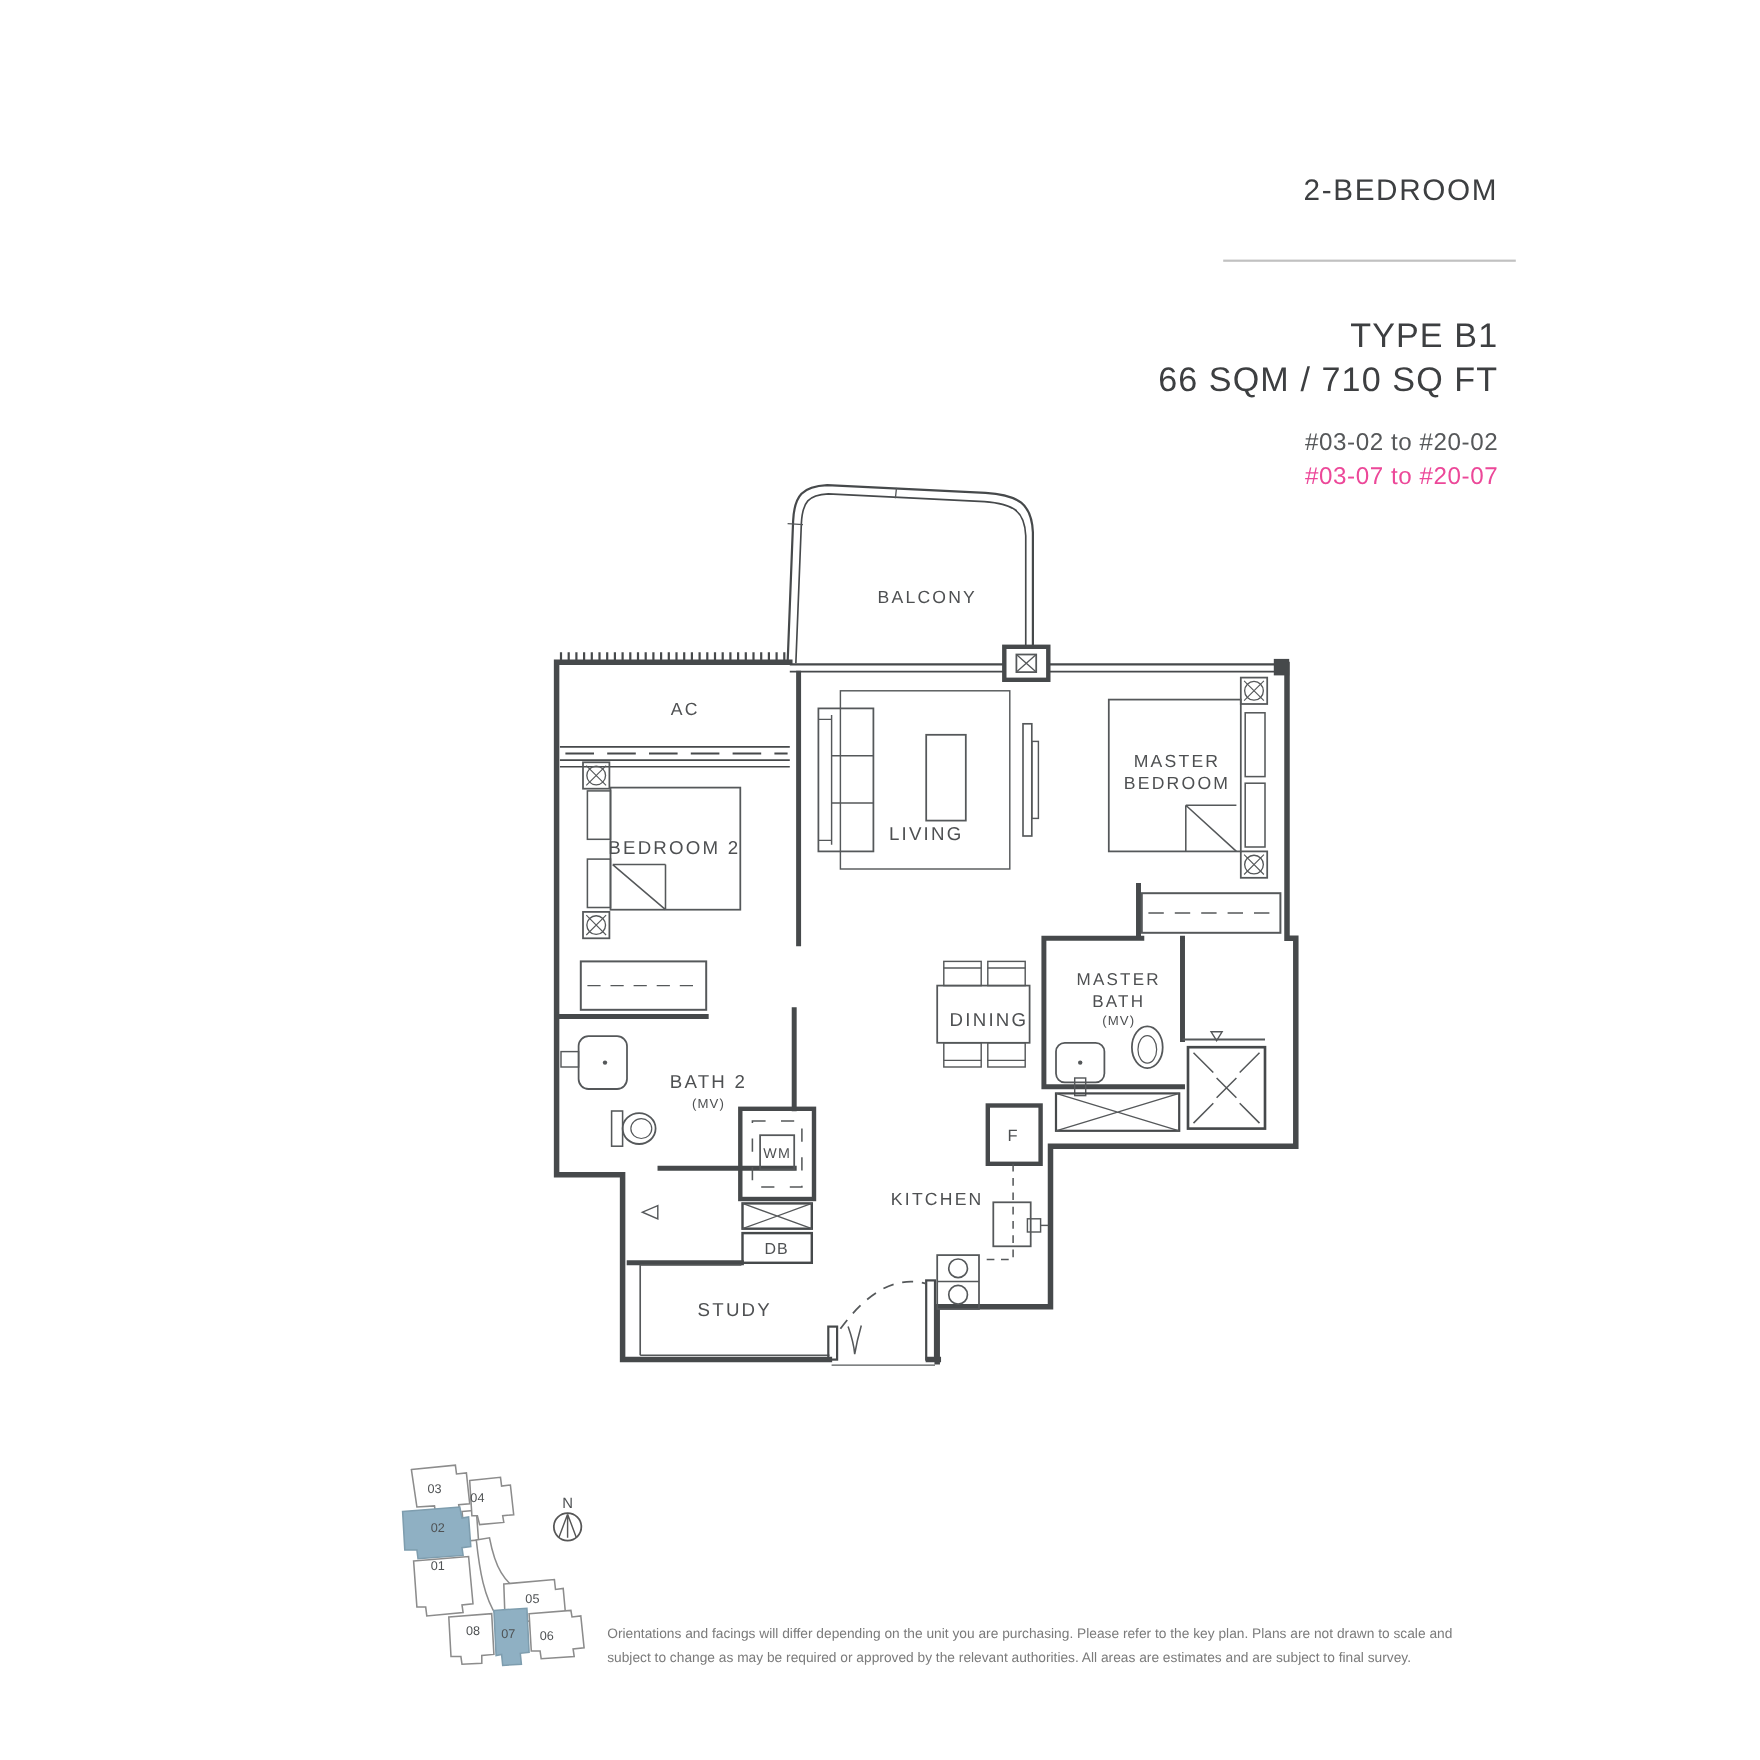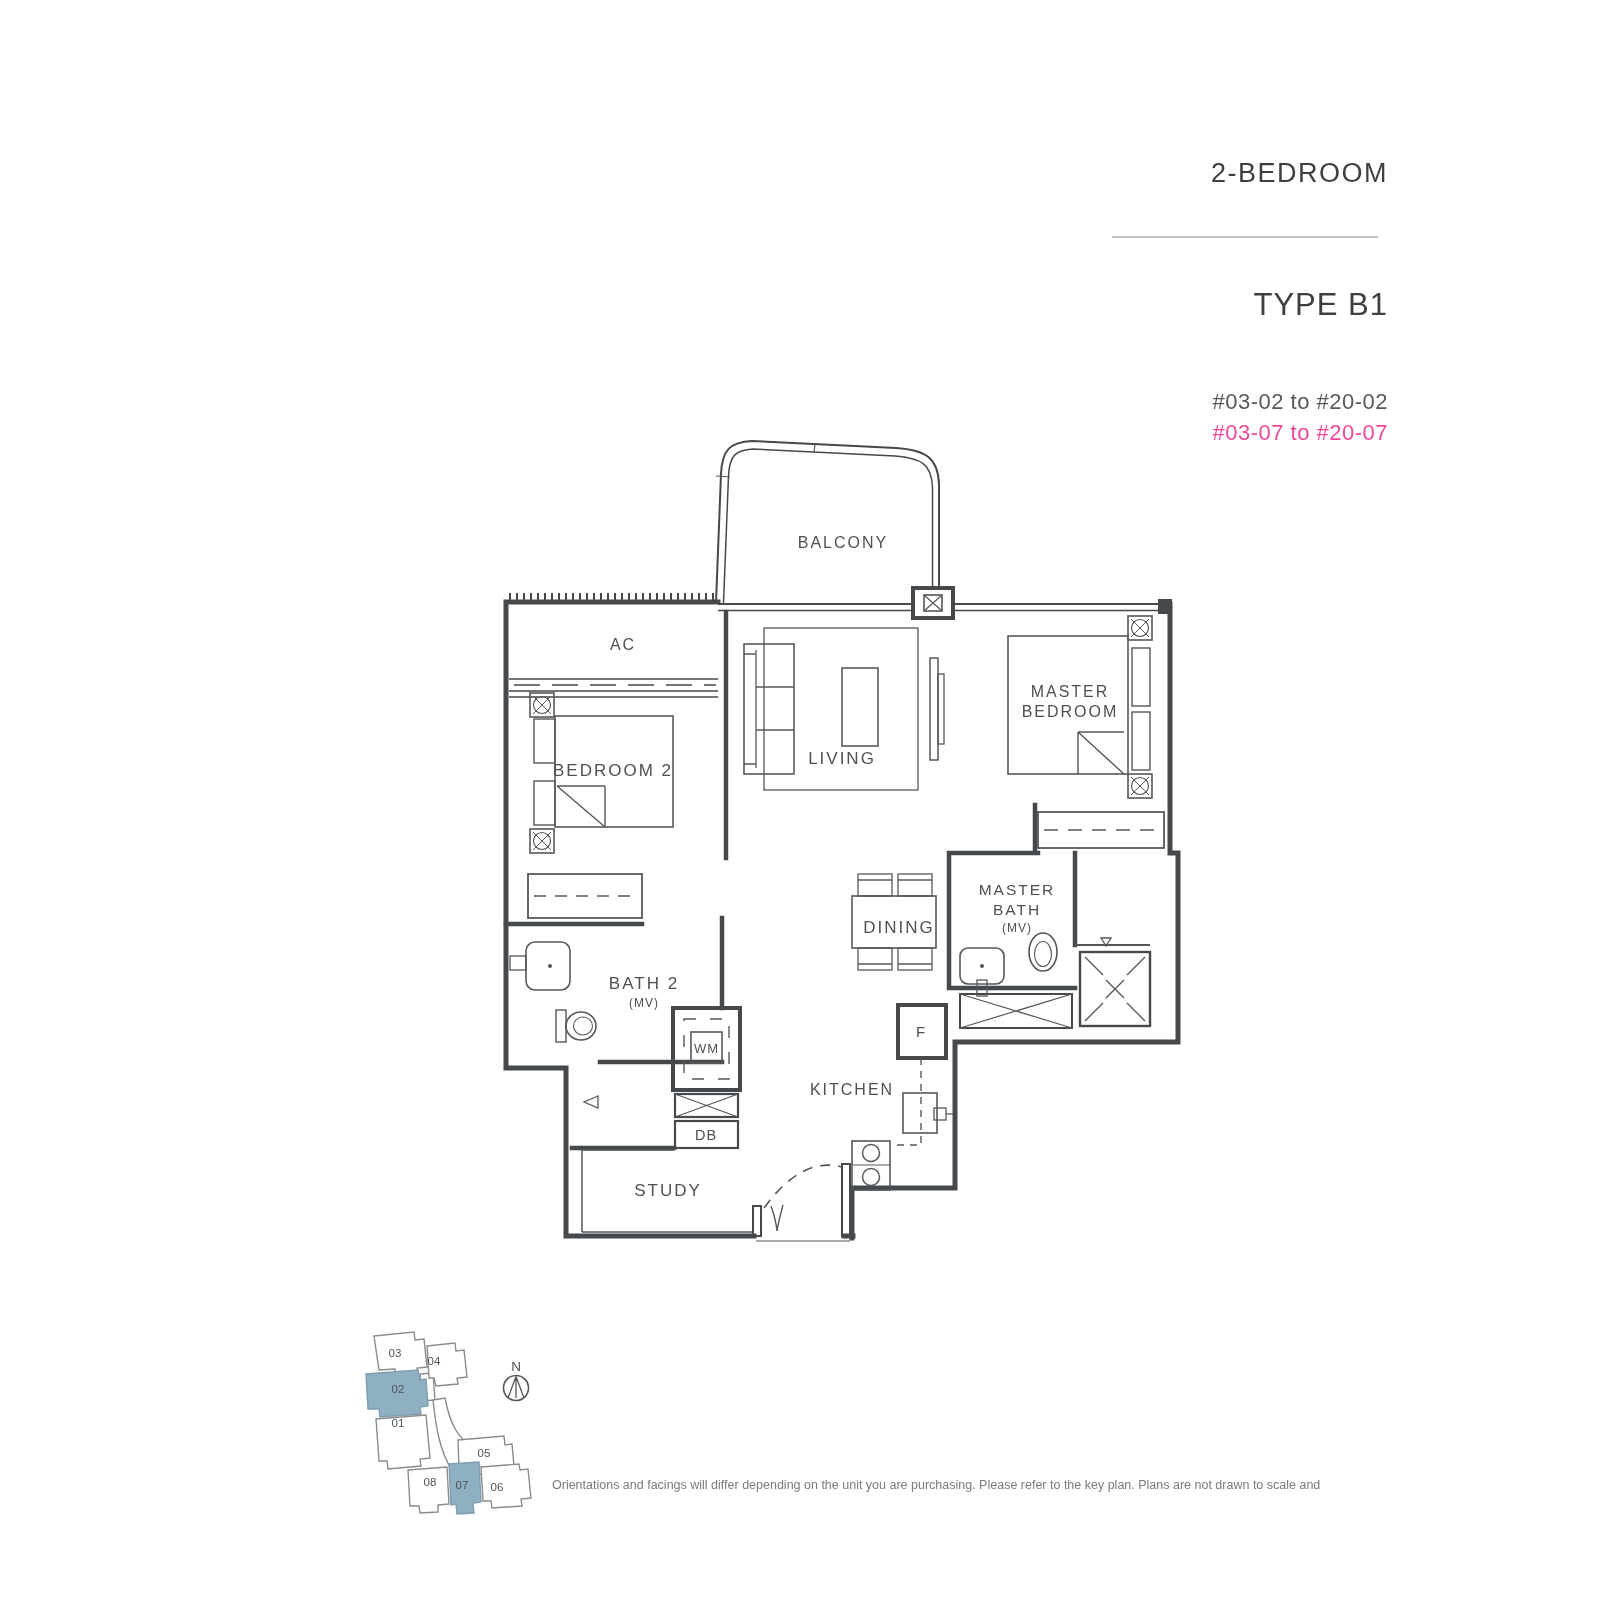--- a/index.html
+++ b/index.html
@@ -1,19 +1,19 @@
 <!DOCTYPE html>
 <html><head>
 <meta charset="utf-8">
 <style>
   html,body{margin:0;padding:0;background:#fff;}
   #page{position:relative;width:1600px;height:1600px;background:#ffffff;overflow:hidden;
         font-family:"Liberation Sans", sans-serif;}
   
-  .hdr{position:absolute;right:212px;white-space:nowrap;text-align:left;color:#3d3f41;}
+  .hdr{position:absolute;right:238px;white-space:nowrap;text-align:left;color:#3d3f41;}
   #hdr-category{top:158px;font-size:27px;letter-spacing:1.5px;}
   #hdr-divider{position:absolute;right:222px;top:236px;width:266px;height:2px;background:#c1c1c1;}
   #hdr-type{top:287px;font-size:31px;letter-spacing:1px;}
   #hdr-area{top:327px;font-size:31px;letter-spacing:1px;}
   #hdr-stack1{top:389px;font-size:22px;color:#56585a;letter-spacing:.5px;}
   #hdr-stack2{top:420px;font-size:22px;color:#ec4899;letter-spacing:.5px;}
   
   .disc{position:absolute;left:552px;color:#7b7b7b;font-size:12.5px;line-height:22px;white-space:nowrap;}
   #disc1{top:1474px;}
   #disc2{top:1496px;}
@@ -26,20 +26,21 @@
   text.kp{fill:#4f5254;}
 </style>
 </head>
 <body>
 
 <div id="page">
 
   <div class="hdr" id="hdr-category">2-BEDROOM</div>
   <div id="hdr-divider"></div>
   <div class="hdr" id="hdr-type">TYPE B1</div>
+  <div class="hdr" id="hdr-area">66 SQM / 710 SQ FT</div>
   <div class="hdr" id="hdr-stack1">#03-02 to #20-02</div>
   <div class="hdr" id="hdr-stack2">#03-07 to #20-07</div>
 
   <svg id="plan-svg" width="1600" height="1600" viewBox="0 0 1600 1600">
 
     <g>
       <path class="wall" stroke-width="2" d="M716,603 L721,474 C722,450 730,442 752,441 L896,448 C926,450 938,458 939,484 L939,603"></path>
       <path class="wall" stroke-width="1.5" d="M723.5,603 L728.5,476 C729.5,456 735,450 753,449 L895,456 C921,458 931.5,464 932.5,487 L932.5,603"></path>
       <path class="thin" stroke-width="1.2" d="M716,476 L730,477 M815,443.5 L814,453"></path>
     </g>
@@ -255,14 +256,15 @@
     </g>
 
     <g>
       <circle cx="516" cy="1388" r="12.5" fill="none" stroke="#565656" stroke-width="1.6"></circle>
       <path fill="none" stroke="#565656" stroke-width="1.3" d="M516,1376.5 L508,1398 M516,1376.5 L524,1398 M516,1376.5 V1398"></path>
       <text class="kp" x="516" y="1371" font-family="Liberation Sans, sans-serif" text-anchor="middle" font-size="13.5">N</text>
     </g>
   </svg>
 
   <div class="disc" id="disc1">Orientations and facings will differ depending on the unit you are purchasing. Please refer to the key plan. Plans are not drawn to scale and</div>
+  <div class="disc" id="disc2">subject to change as may be required or approved by the relevant authorities. All areas are estimates and are subject to final survey.</div>
 
 </div>
 
 </body></html>

